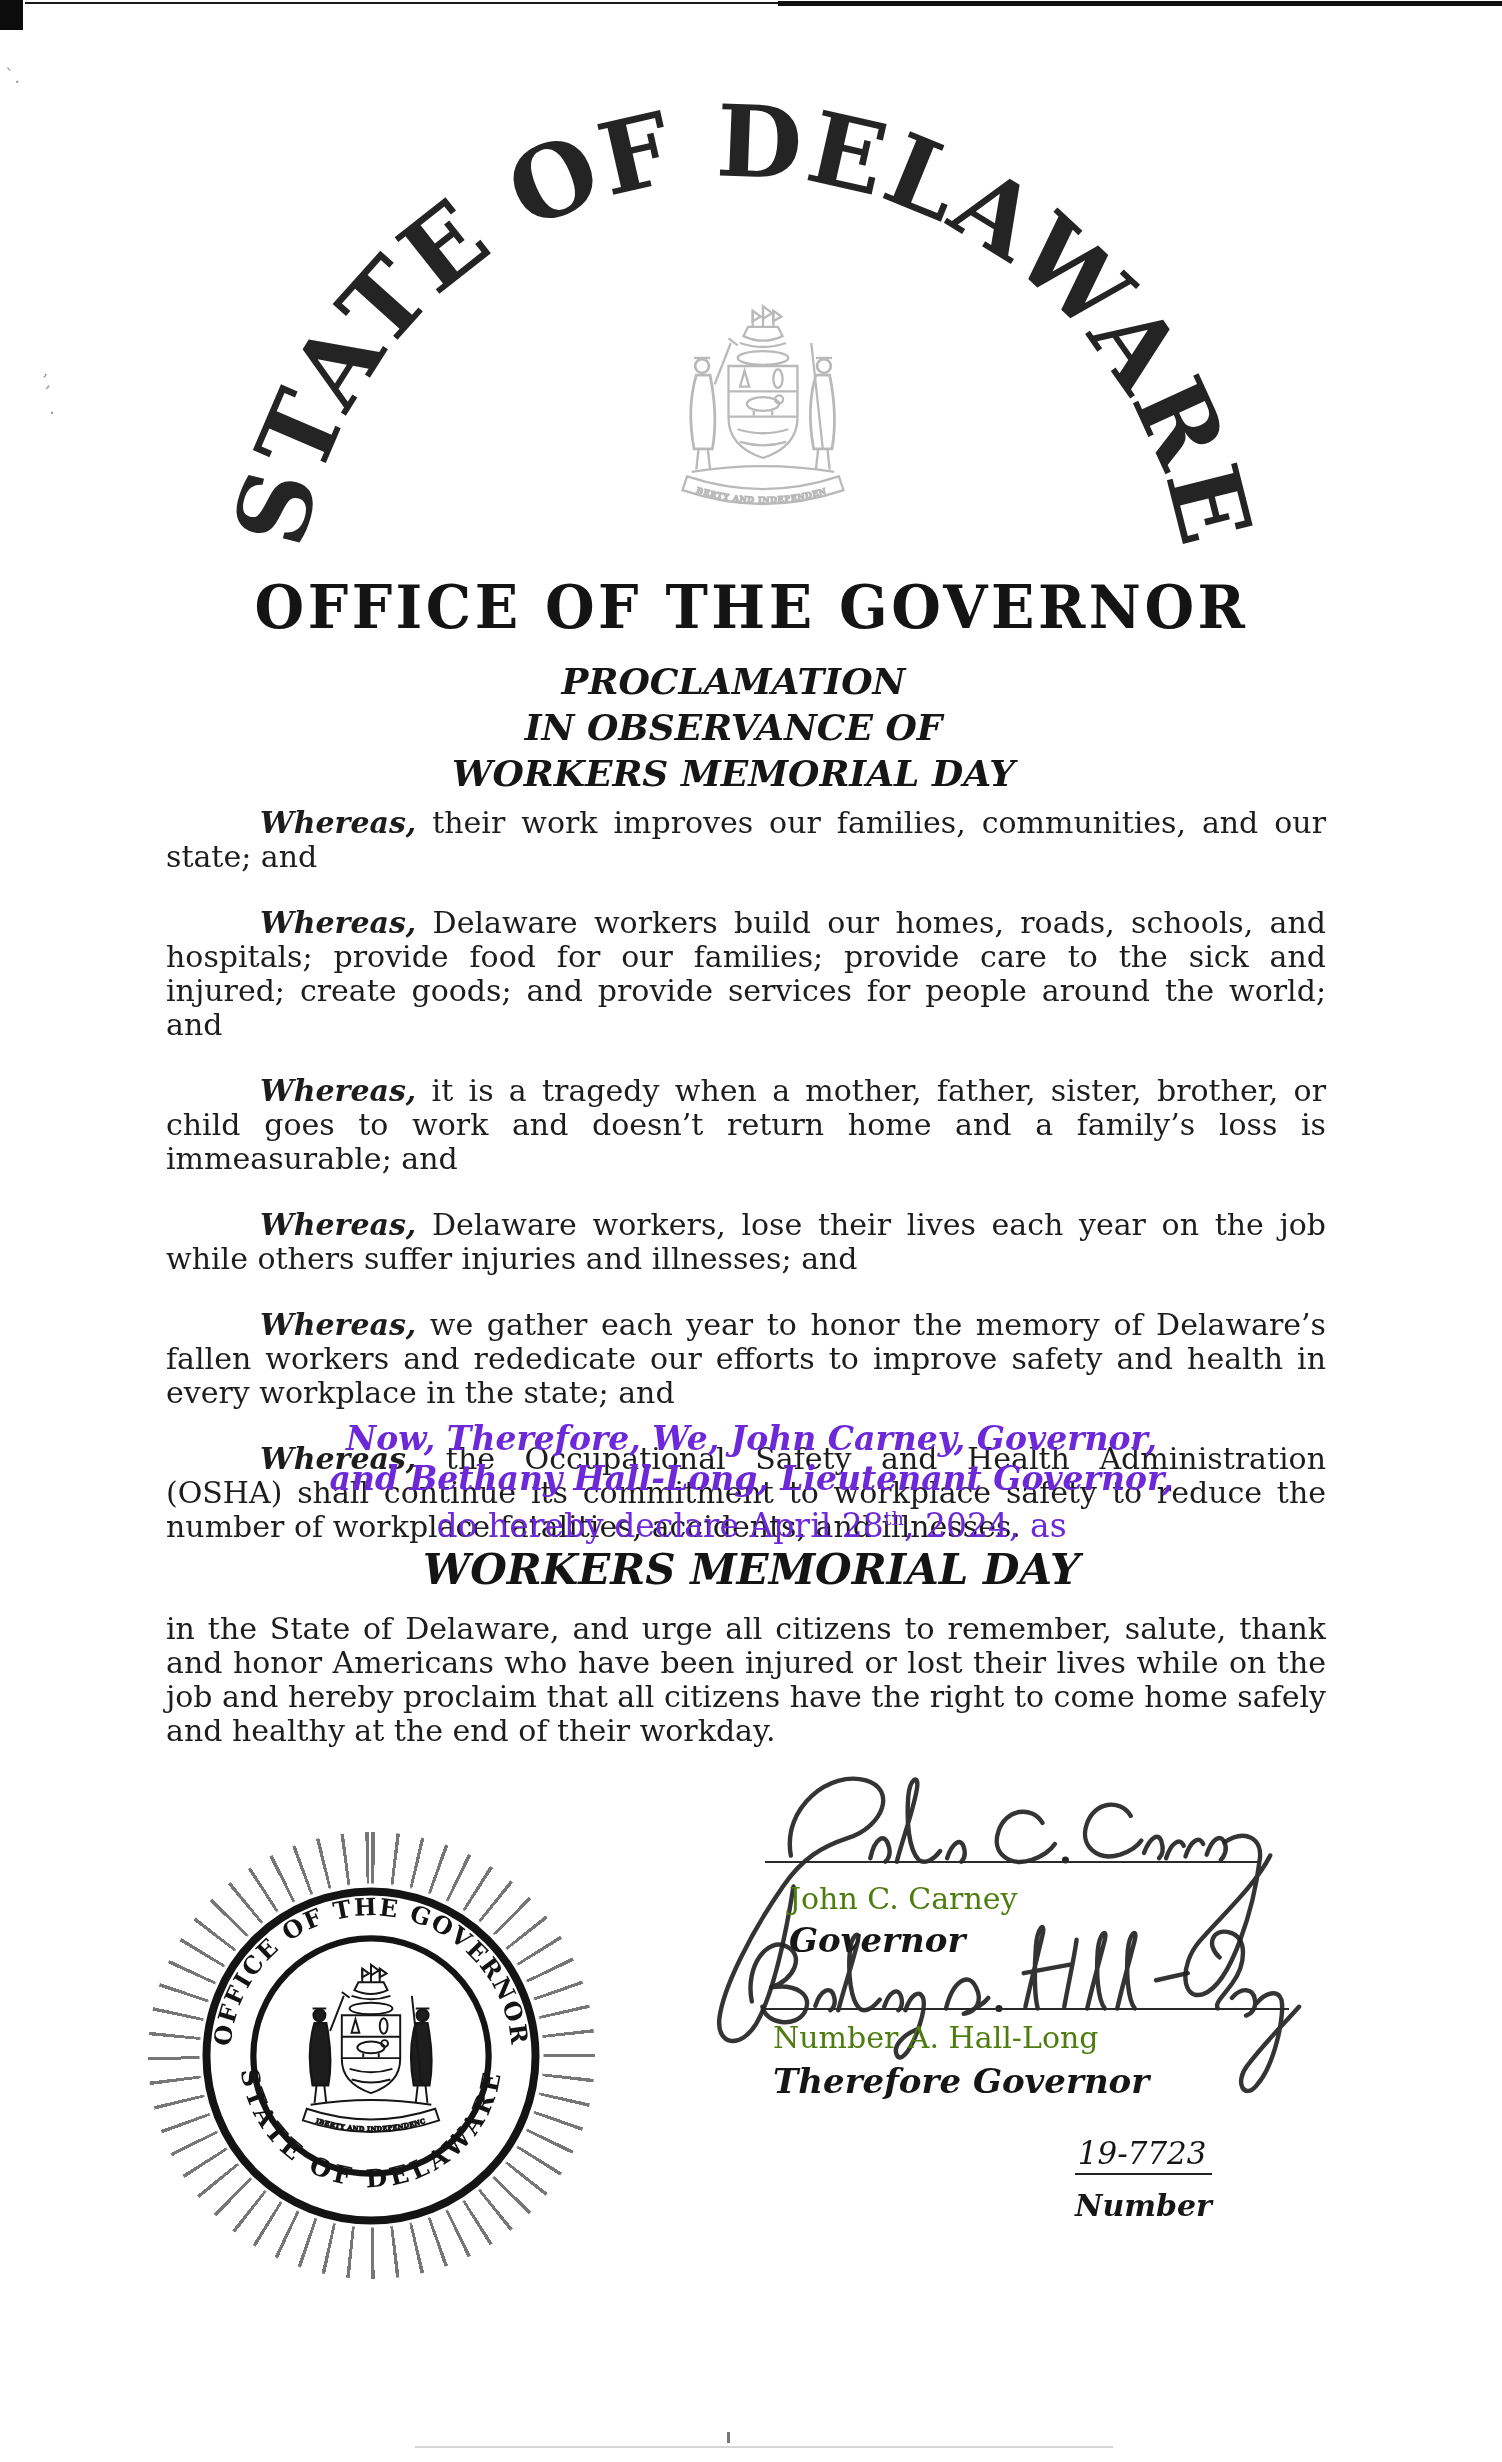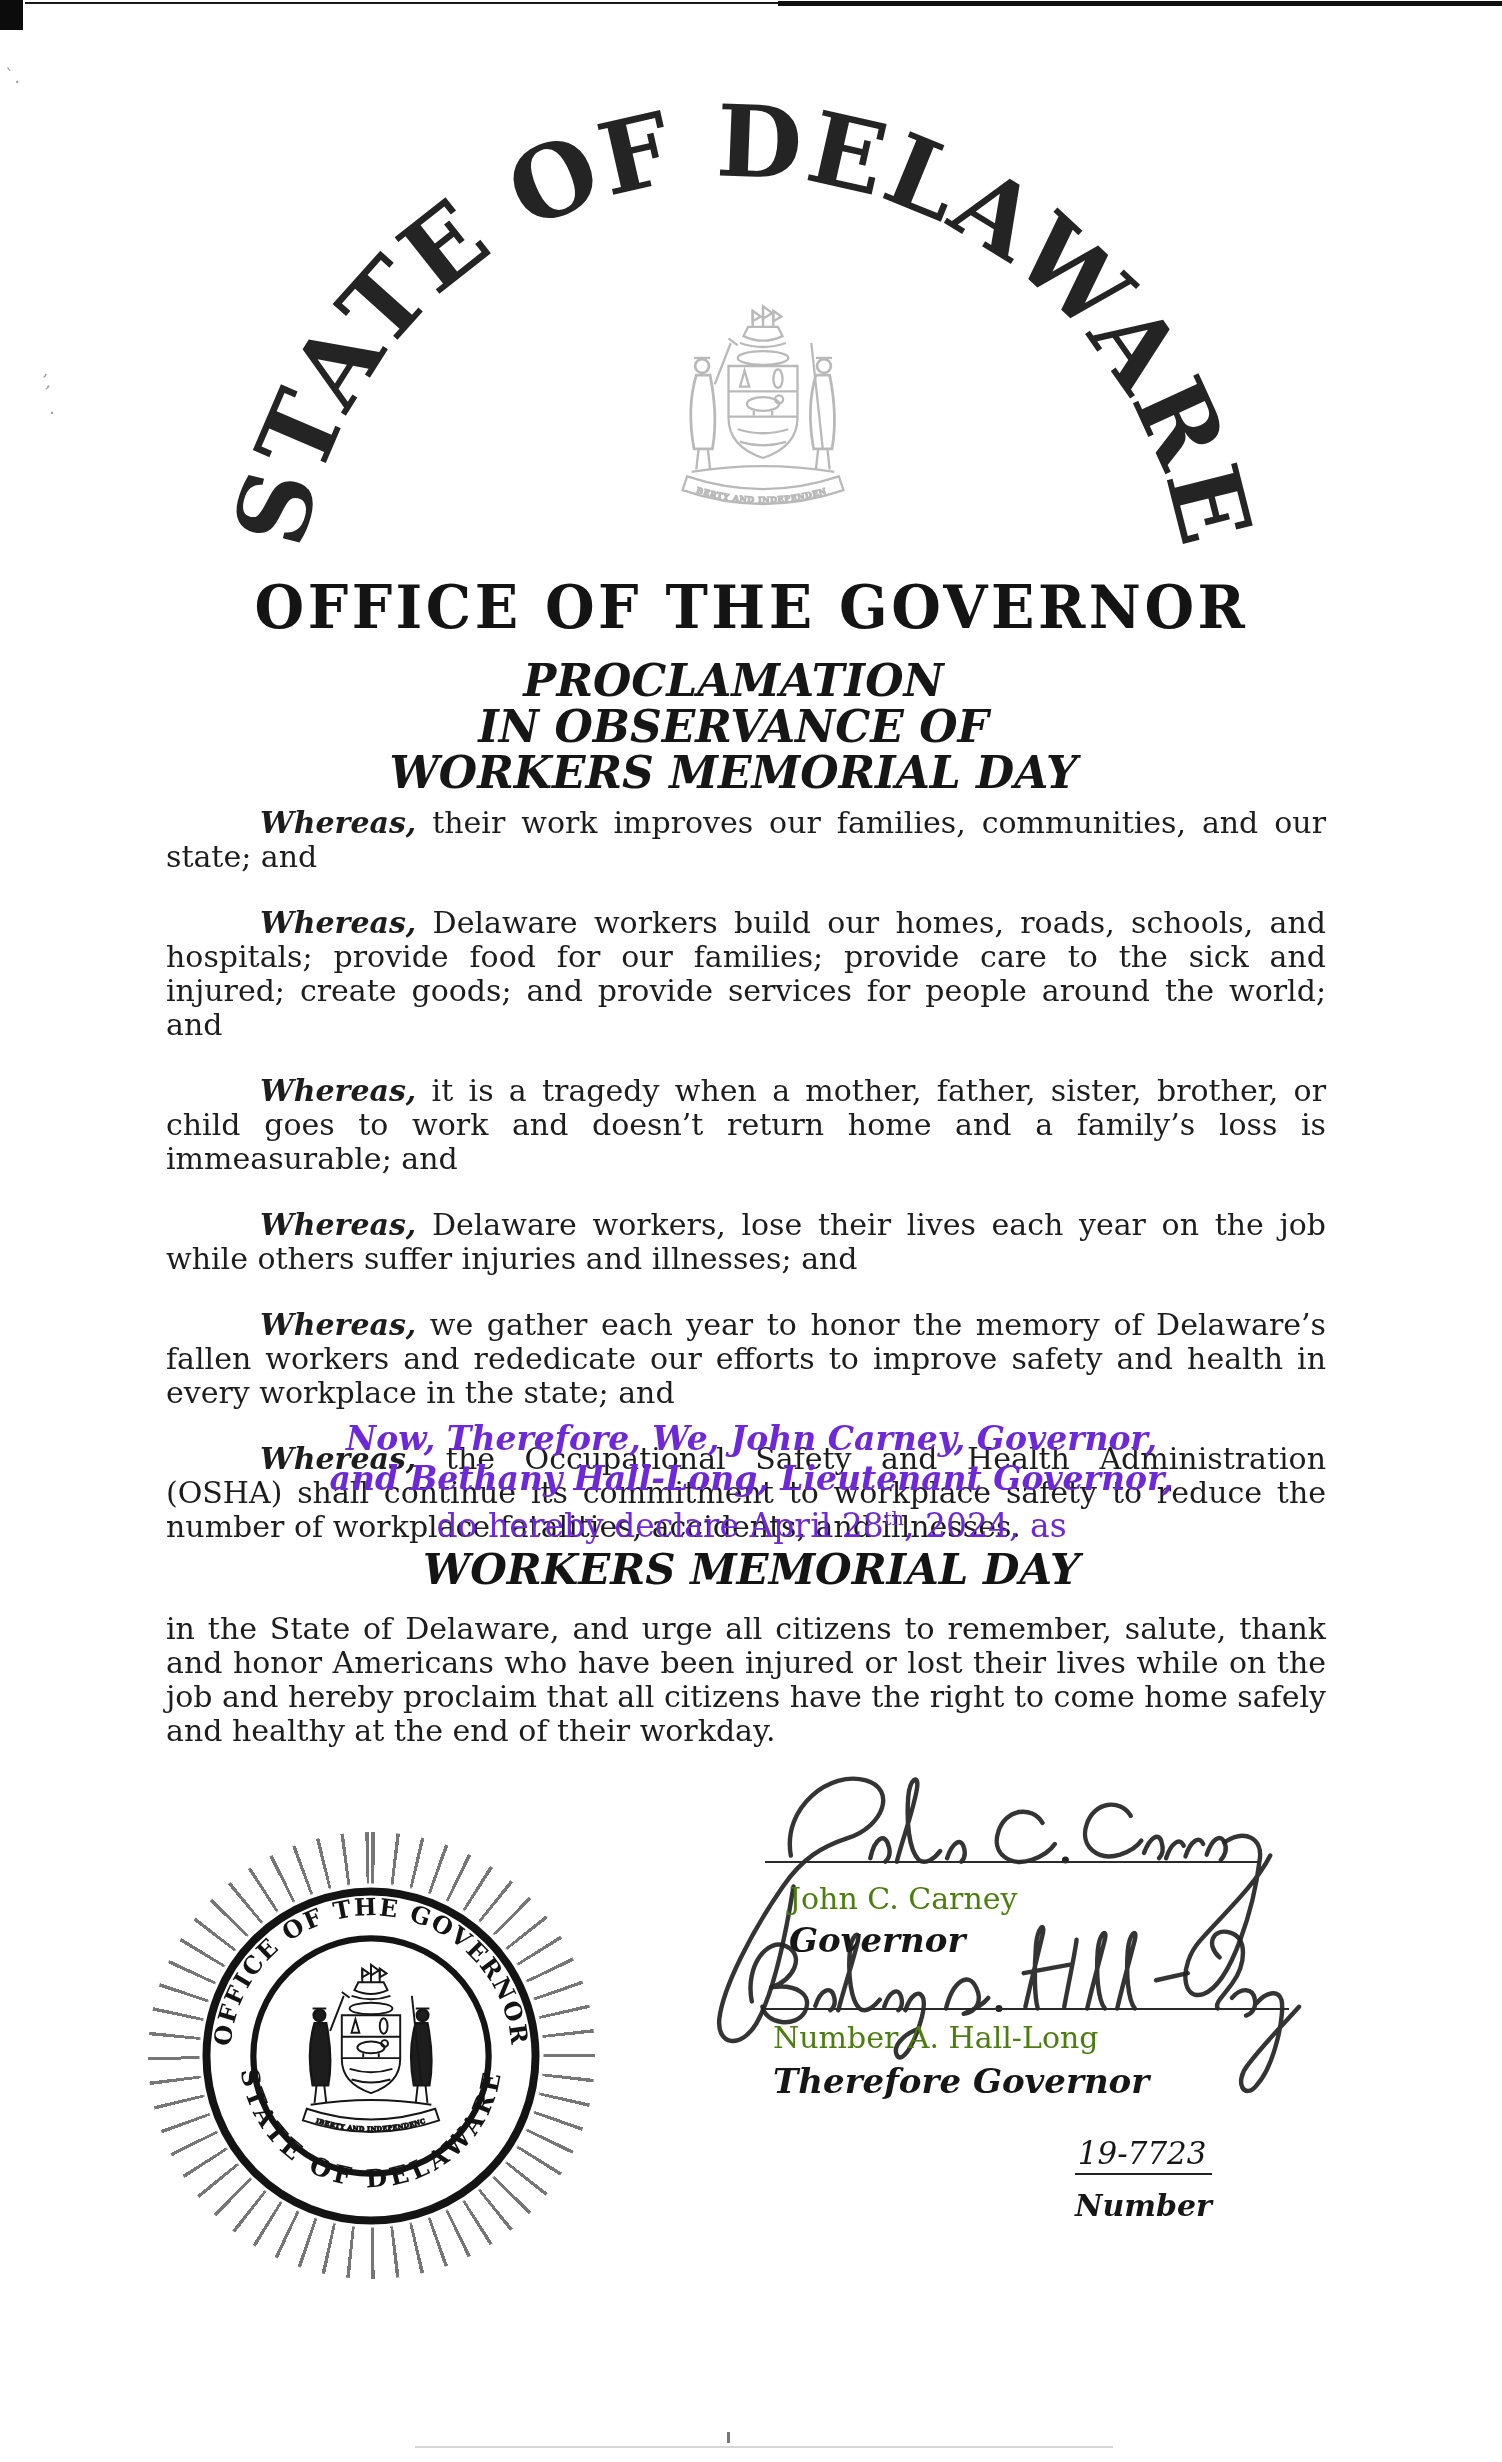--- a/index.html
+++ b/index.html
@@ -29,21 +29,21 @@
   .crest-dark text{fill:#111;stroke:none;}
   .crest path,.crest ellipse,.crest circle,.crest line{fill:none;stroke-width:2;}
   .crest .fig{stroke-width:2.4;}
   .crest-dark .fig{fill:#1d1d1d;}
   .crest text{font-family:"DejaVu Serif",serif;font-weight:bold;}
 
   
   .office-title{position:absolute;left:0;top:573px;width:1503px;text-align:center;
     font-size:57px;font-weight:bold;letter-spacing:3.5px;color:#141414;transform:scaleY(1.04);}
   .subtitle{position:absolute;left:0;top:658px;width:1467px;text-align:center;
-    font-size:44px;font-weight:bold;font-style:italic;line-height:46px;color:#161616;}
+    font-size:36px;font-weight:bold;font-style:italic;line-height:46px;color:#161616;}
 
   
   .body-text{position:absolute;left:166px;top:806px;width:1160px;
     font-size:30px;line-height:34px;text-align:justify;}
   .body-text p{margin:0 0 32px 0;text-indent:94px;}
   .lead{font-weight:bold;font-style:italic;}
 
   .declaration{position:absolute;left:0;top:1419px;width:1503px;text-align:center;
     font-size:33px;font-weight:bold;font-style:italic;line-height:40px;color:#6d28d9;}
   .declaration .plain{font-weight:normal;font-style:normal;}

